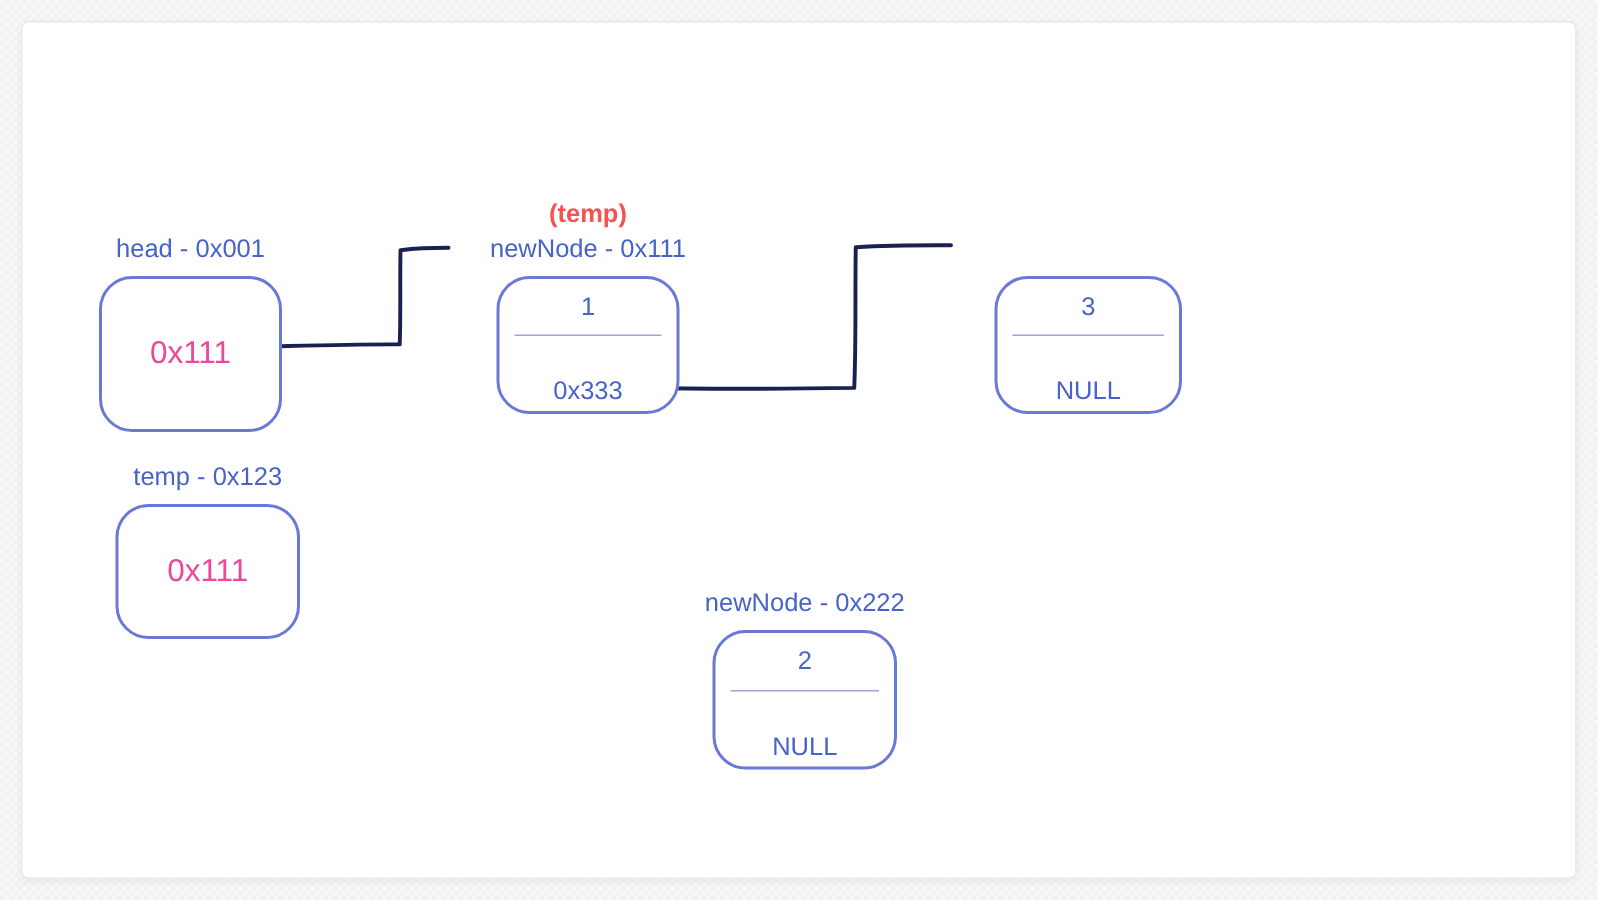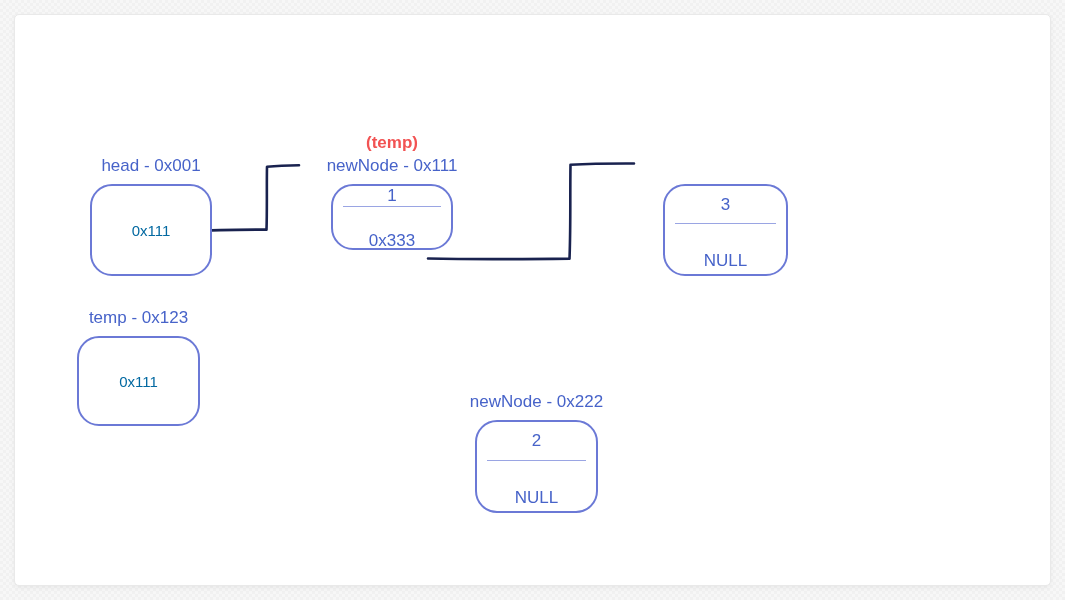--- a/index.html
+++ b/index.html
@@ -79,48 +79,48 @@
   .cell {
     display: flex;
     align-items: center;
     justify-content: center;
     font-size: 17px;
     color: #4763c9;
   }
   .cell.data { flex: 1.45; }
   .cell.next { flex: 1; margin-top: 24px; }
   .val {
-    font-size: 15px;
-    color: #0369a1;
+    font-size: 21px;
+    color: #ec4899;
   }
   .divider {
     height: 0;
     border-top: 1.5px solid #9aa5e3;
     margin: 0 10px;
   }
 </style>
 </head>
 <body>
 
 <div class="stage">
   <div class="card"></div>
 
   <svg class="arrows" viewBox="0 0 1065 600" xmlns="http://www.w3.org/2000/svg">
     <path d="M178 231 C208 230.3 238 229.4 266.5 229.6 C267.2 209 266.6 188 267 166.8 C277 165.6 288 165.2 299 165.2"></path>
     <path d="M428 258.5 C475 259.6 523 259.2 569.5 258.6 C570.8 227 570 196 570.5 164.8 C591 163.6 612.5 163.4 634 163.5"></path>
   </svg>
 
-  <div class="node" style="left:90px; top:184px; width:122px; height:92px;">
+  <div class="node" style="left:66px; top:184px; width:122px; height:104px;">
     <div class="node-label">head - 0x001</div>
     <div class="box single">
       <span class="val">0x111</span>
     </div>
   </div>
 
-  <div class="node" style="left:331px; top:184px; width:122px; height:66px;">
+  <div class="node" style="left:331px; top:184px; width:122px; height:92px;">
     <div class="annotation">(temp)</div>
     <div class="node-label">newNode - 0x111</div>
     <div class="box fields">
       <div class="cell data">1</div>
       <div class="divider"></div>
       <div class="cell next">0x333</div>
     </div>
   </div>
 
   <div class="node" style="left:663px; top:184px; width:125px; height:92px;">

